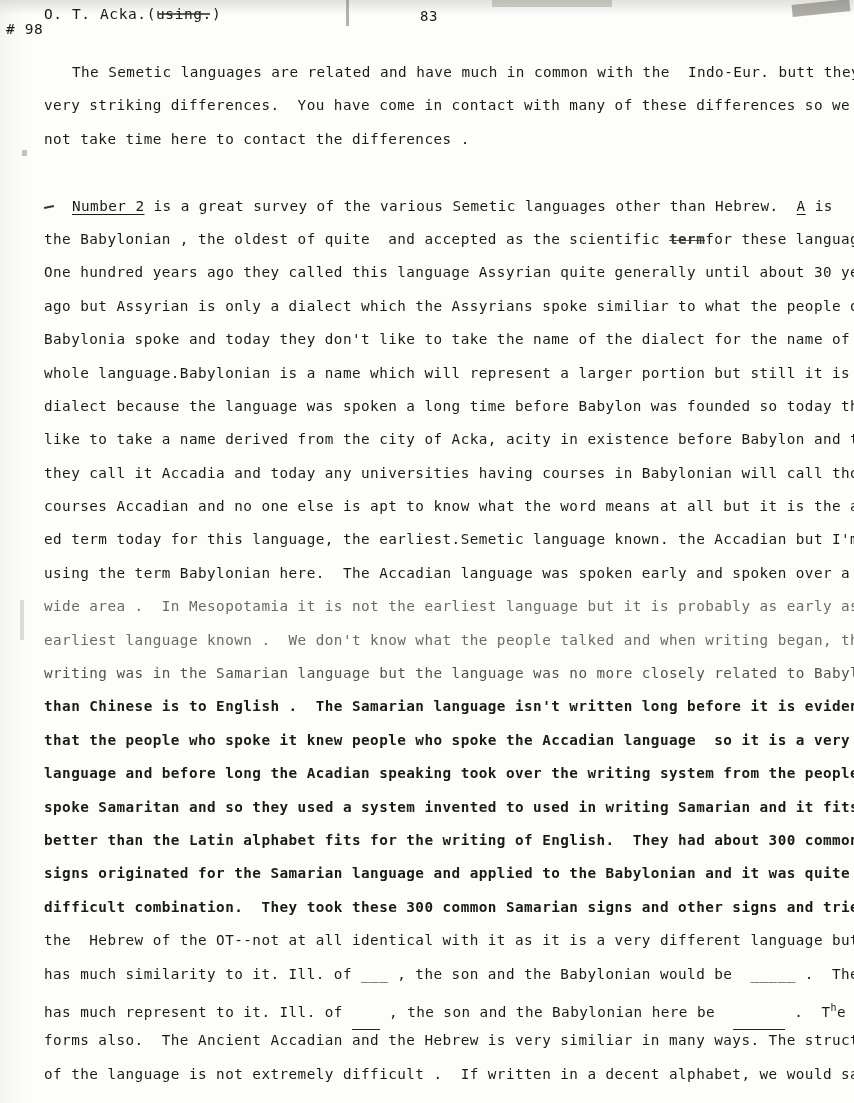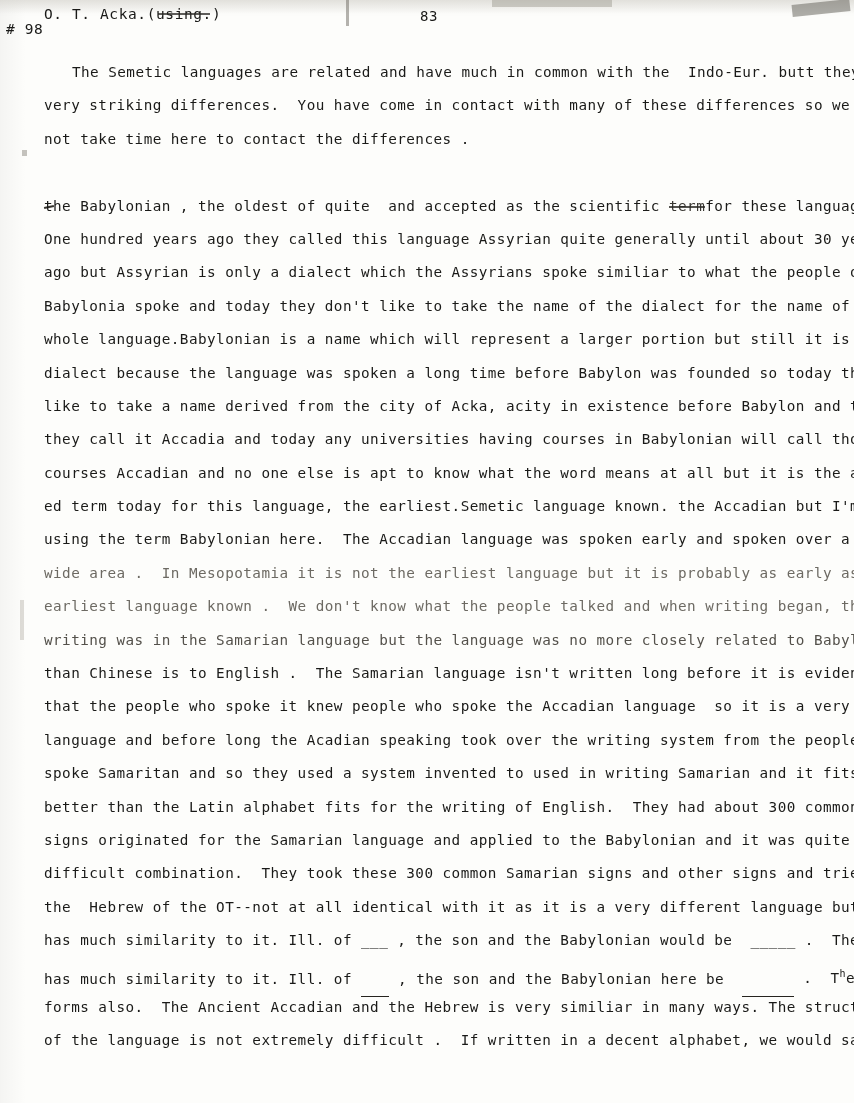--- a/index.html
+++ b/index.html
@@ -124,21 +124,21 @@
     line-height: 33.4px;
   }
   .line.indent {
     padding-left: 28px;
   }
   .u {
     text-decoration: underline;
     text-underline-offset: 3px;
   }
   .bold {
-    font-weight: 400;
+    font-weight: 700;
   }
   .faint {
     color: #6d6a63;
   }
   .faint2 {
     color: #54514b;
   }
   .strike-over {
     position: relative;
     display: inline-block;
@@ -192,20 +192,21 @@
   <div class="mark-tick"></div>
 
   <div class="body-text">
 
     <div class="line indent"><span>The Semetic languages are related and have much in common with the  Indo-Eur. butt they have</span></div>
     <div class="line"><span>very striking differences.  You have come in contact with many of these differences so we will</span></div>
     <div class="line"><span>not take time here to contact the differences .</span></div>
 
     <div class="line"></div>
 
+    <div class="line indent"><span class="u">Number 2</span><span> is a great survey of the various Semetic languages other than Hebrew.  <span class="u">A</span> is</span></div>
 
     <div class="line"><span>the Babylonian , the oldest of quite  and accepted as the scientific </span><span class="strike-over bold">term</span><span>for these language .</span></div>
 
     <div class="line"><span>One hundred years ago they called this language Assyrian quite generally until about 30 years</span></div>
     <div class="line"><span>ago but Assyrian is only a dialect which the Assyrians spoke similiar to what the people of</span></div>
     <div class="line"><span>Babylonia spoke and today they don't like to take the name of the dialect for the name of a</span></div>
     <div class="line"><span>whole language.Babylonian is a name which will represent a larger portion but still it is a</span></div>
     <div class="line"><span>dialect because the language was spoken a long time before Babylon was founded so today they</span></div>
     <div class="line"><span>like to take a name derived from the city of Acka, acity in existence before Babylon and today</span></div>
     <div class="line"><span>they call it Accadia and today any universities having courses in Babylonian will call thoses</span></div>
@@ -218,19 +219,19 @@
     <div class="line bold"><span>than Chinese is to English .  The Samarian language isn't written long before it is evident</span></div>
     <div class="line bold"><span>that the people who spoke it knew people who spoke the Accadian language  so it is a very early</span></div>
     <div class="line bold"><span>language and before long the Acadian speaking took over the writing system from the people who</span></div>
     <div class="line bold"><span>spoke Samaritan and so they used a system invented to used in writing Samarian and it fits no</span></div>
     <div class="line bold"><span>better than the Latin alphabet fits for the writing of English.  They had about 300 common</span></div>
     <div class="line bold"><span>signs originated for the Samarian language and applied to the Babylonian and it was quite a</span></div>
     <div class="line bold"><span>difficult combination.  They took these 300 common Samarian signs and other signs and tried to</span></div>
     <div class="line"><span>the  Hebrew of the OT--not at all identical with it as it is a very different language but it</span></div>
     <div class="line"><span>has much similarity to it. Ill. of ___ , the son and the Babylonian would be  _____ .  The</span></div>
 
-    <div class="line"><span>has much similarity to it. Ill. of </span><span class="blank-u" style="width:28px">&nbsp;</span><span> , the son and the Babylonian here be  </span><span class="blank-u" style="width:52px">&nbsp;</span><span> .  T<span class="sup">h</span>e</span></div>
+    <div class="line"><span>has much represent to it. Ill. of </span><span class="blank-u" style="width:28px">&nbsp;</span><span> , the son and the Babylonian here be  </span><span class="blank-u" style="width:52px">&nbsp;</span><span> .  T<span class="sup">h</span>e</span></div>
 
     <div class="line"><span>forms also.  The Ancient Accadian and the Hebrew is very similiar in many ways. The structure</span></div>
     <div class="line"><span>of the language is not extremely difficult .  If written in a decent alphabet, we would say</span></div>
 
   </div>
 </div>
 
 </body></html>

